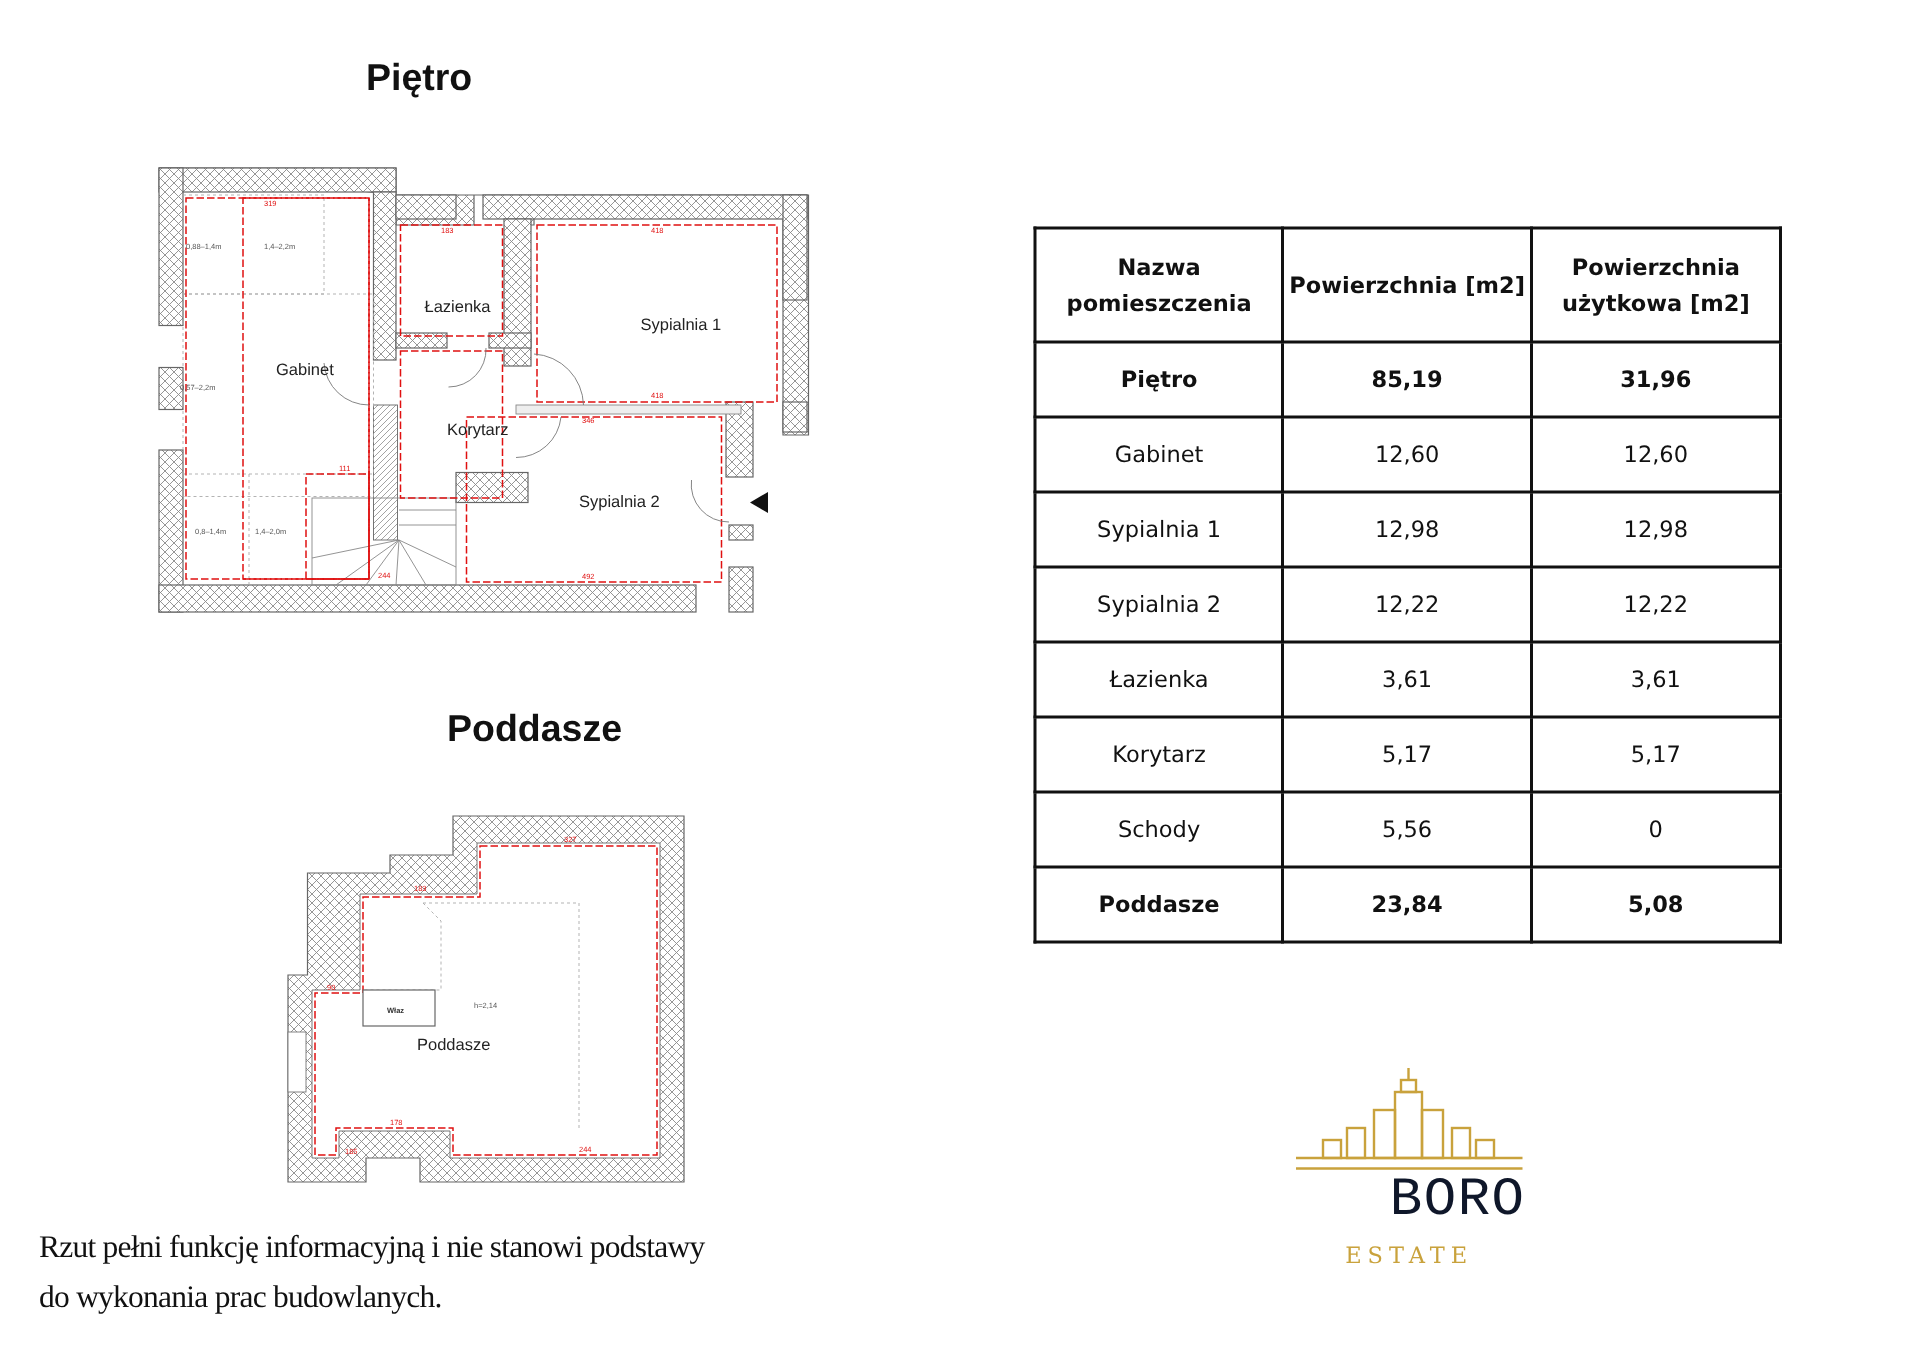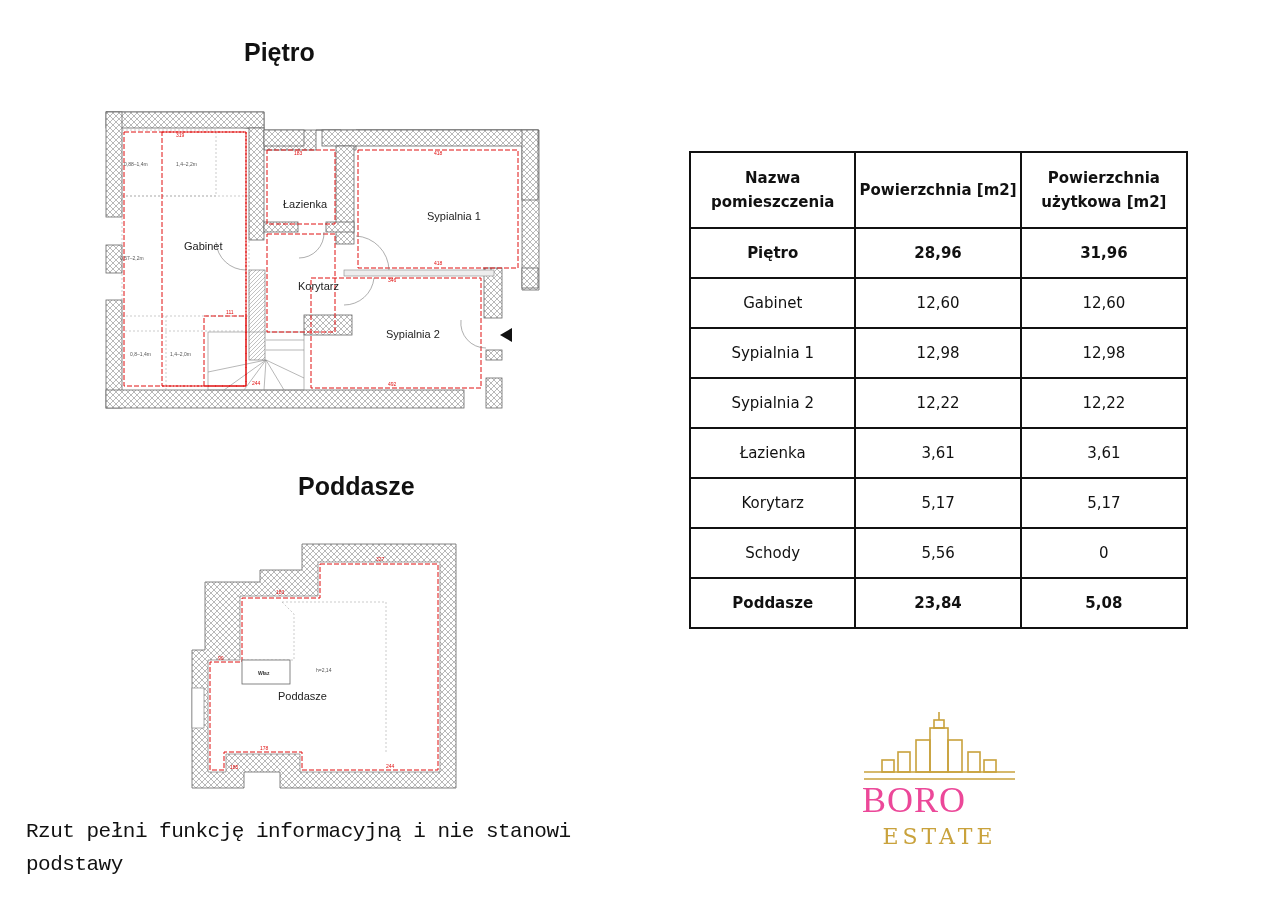--- a/index.html
+++ b/index.html
@@ -32,33 +32,33 @@
   #area-table th { height: 76px; font-weight: bold; line-height: 24px; }
   #area-table td { height: 50px; }
   #area-table td.bold { font-weight: bold; }
   #area-table col.c1 { width: 166px; }
   #area-table col.c2 { width: 166px; }
   #area-table col.c3 { width: 167px; }
 
   
   #logo { position: absolute; left: 862px; top: 710px; width: 155px; height: 140px; }
   #logo-boro {
-    position: absolute; left: 0; top: 70px; width: 155px; text-align: left;
-    font-family: Liberation Serif, serif; font-size: 36px; color: #ec4899; letter-spacing: 1px;
+    position: absolute; left: 0; top: 70px; width: 155px; text-align: right;
+    font-family: Liberation Mono, monospace; font-size: 36px; color: #0f172a; letter-spacing: 1px;
     line-height: 40px;
   }
   #logo-estate {
     position: absolute; left: 0; top: 116px; width: 155px; text-align: center;
-    font-family: "DejaVu Serif", serif; font-size: 22px; color: #c9a23c; letter-spacing: 4px;
+    font-family: "DejaVu Serif", serif; font-size: 15px; color: #c9a23c; letter-spacing: 4px;
     line-height: 22px;
   }
 
   #disclaimer {
     position: absolute; left: 26px; top: 815px; width: 640px;
-    font-family: Liberation Mono, monospace; font-size: 21px; line-height: 33px; color: #111;
+    font-family: Liberation Serif, serif; font-size: 21px; line-height: 33px; color: #111;
     letter-spacing: -0.5px;
   }
 </style>
 </head>
 <body>
 
 <svg width="0" height="0" style="position:absolute">
   <defs>
     <pattern id="hatch" width="6" height="6" patternUnits="userSpaceOnUse">
       <rect width="6" height="6" fill="#fff"></rect>
@@ -200,21 +200,21 @@
   <thead>
     <tr>
       <th>Nazwa pomieszczenia</th>
       <th>Powierzchnia [m2]</th>
       <th>Powierzchnia użytkowa [m2]</th>
     </tr>
   </thead>
   <tbody>
     <tr>
       <td class="bold">Piętro</td>
-      <td class="bold">28,96</td>
+      <td class="bold">85,19</td>
       <td class="bold">31,96</td>
     </tr>
     <tr>
       <td>Gabinet</td>
       <td>12,60</td>
       <td>12,60</td>
     </tr>
     <tr>
       <td>Sypialnia 1</td>
       <td>12,98</td>
@@ -263,13 +263,14 @@
       <line x1="2" y1="62" x2="153" y2="62"></line>
       <line x1="2" y1="69" x2="153" y2="69"></line>
     </g>
   </svg>
   <div id="logo-boro">BORO</div>
   <div id="logo-estate">ESTATE</div>
 </div>
 
 <div id="disclaimer">
   <div>Rzut pełni funkcję informacyjną i nie stanowi podstawy</div>
+  <div>do wykonania prac budowlanych.</div>
 </div>
 
 </body></html>

